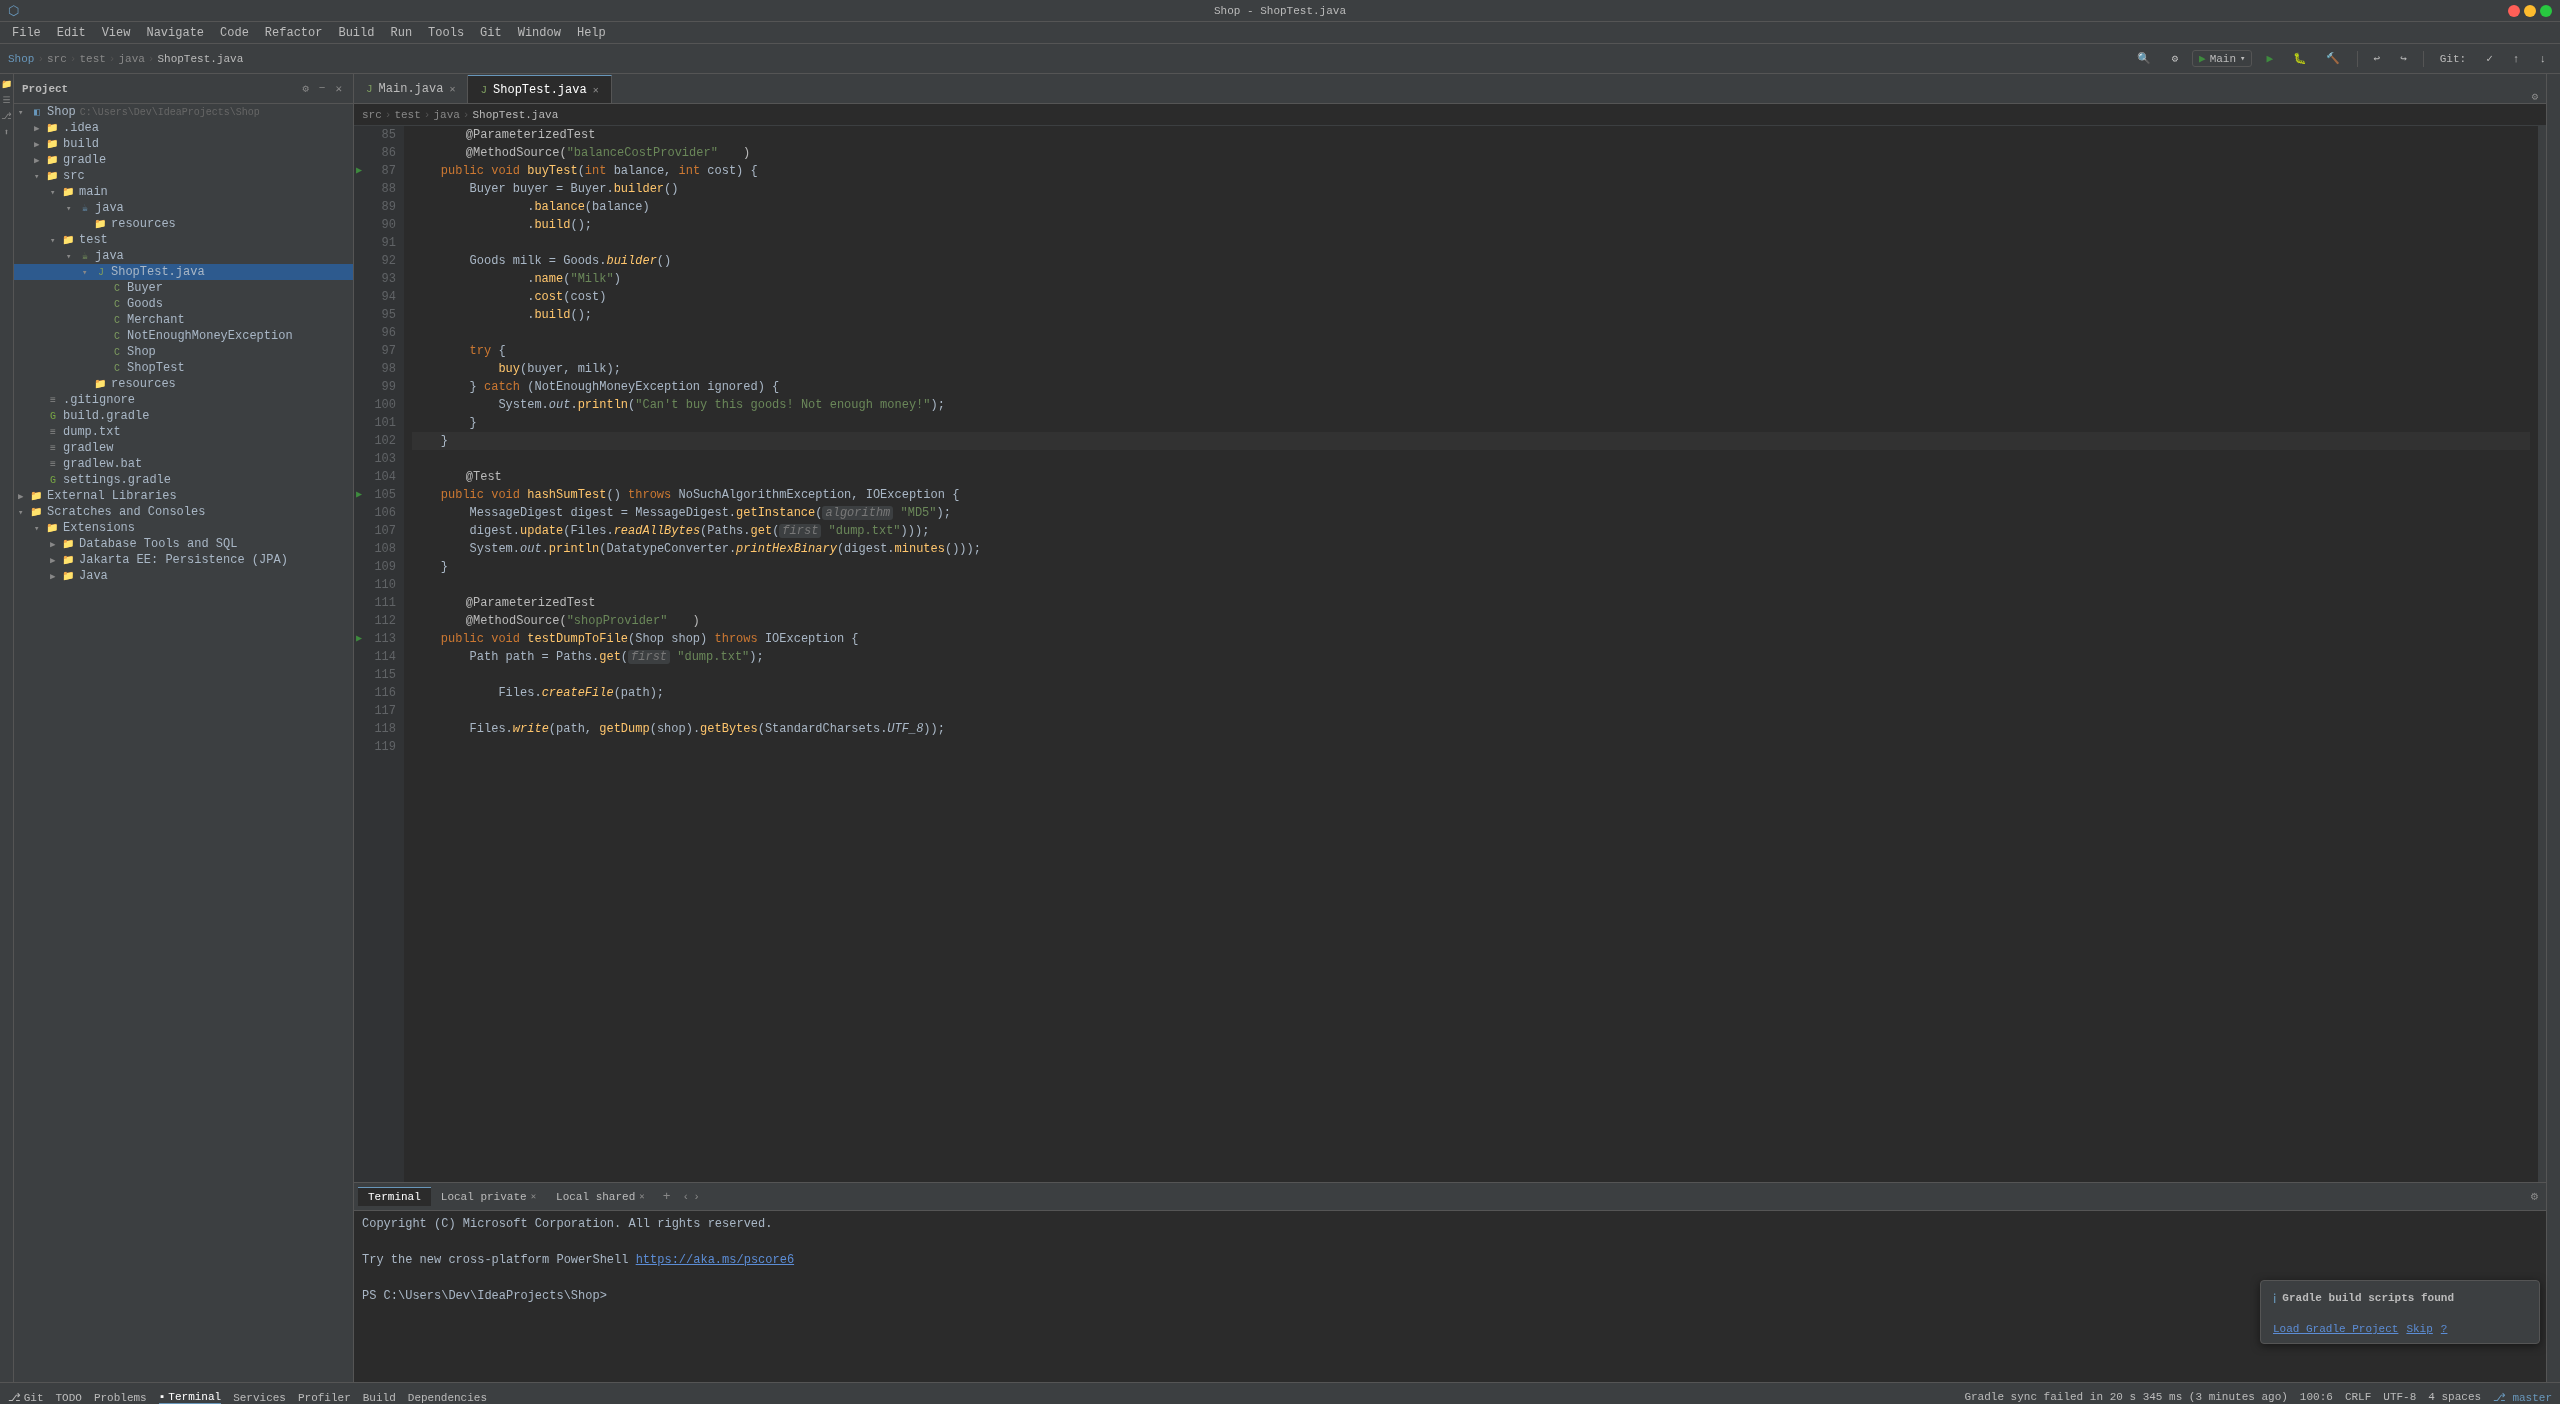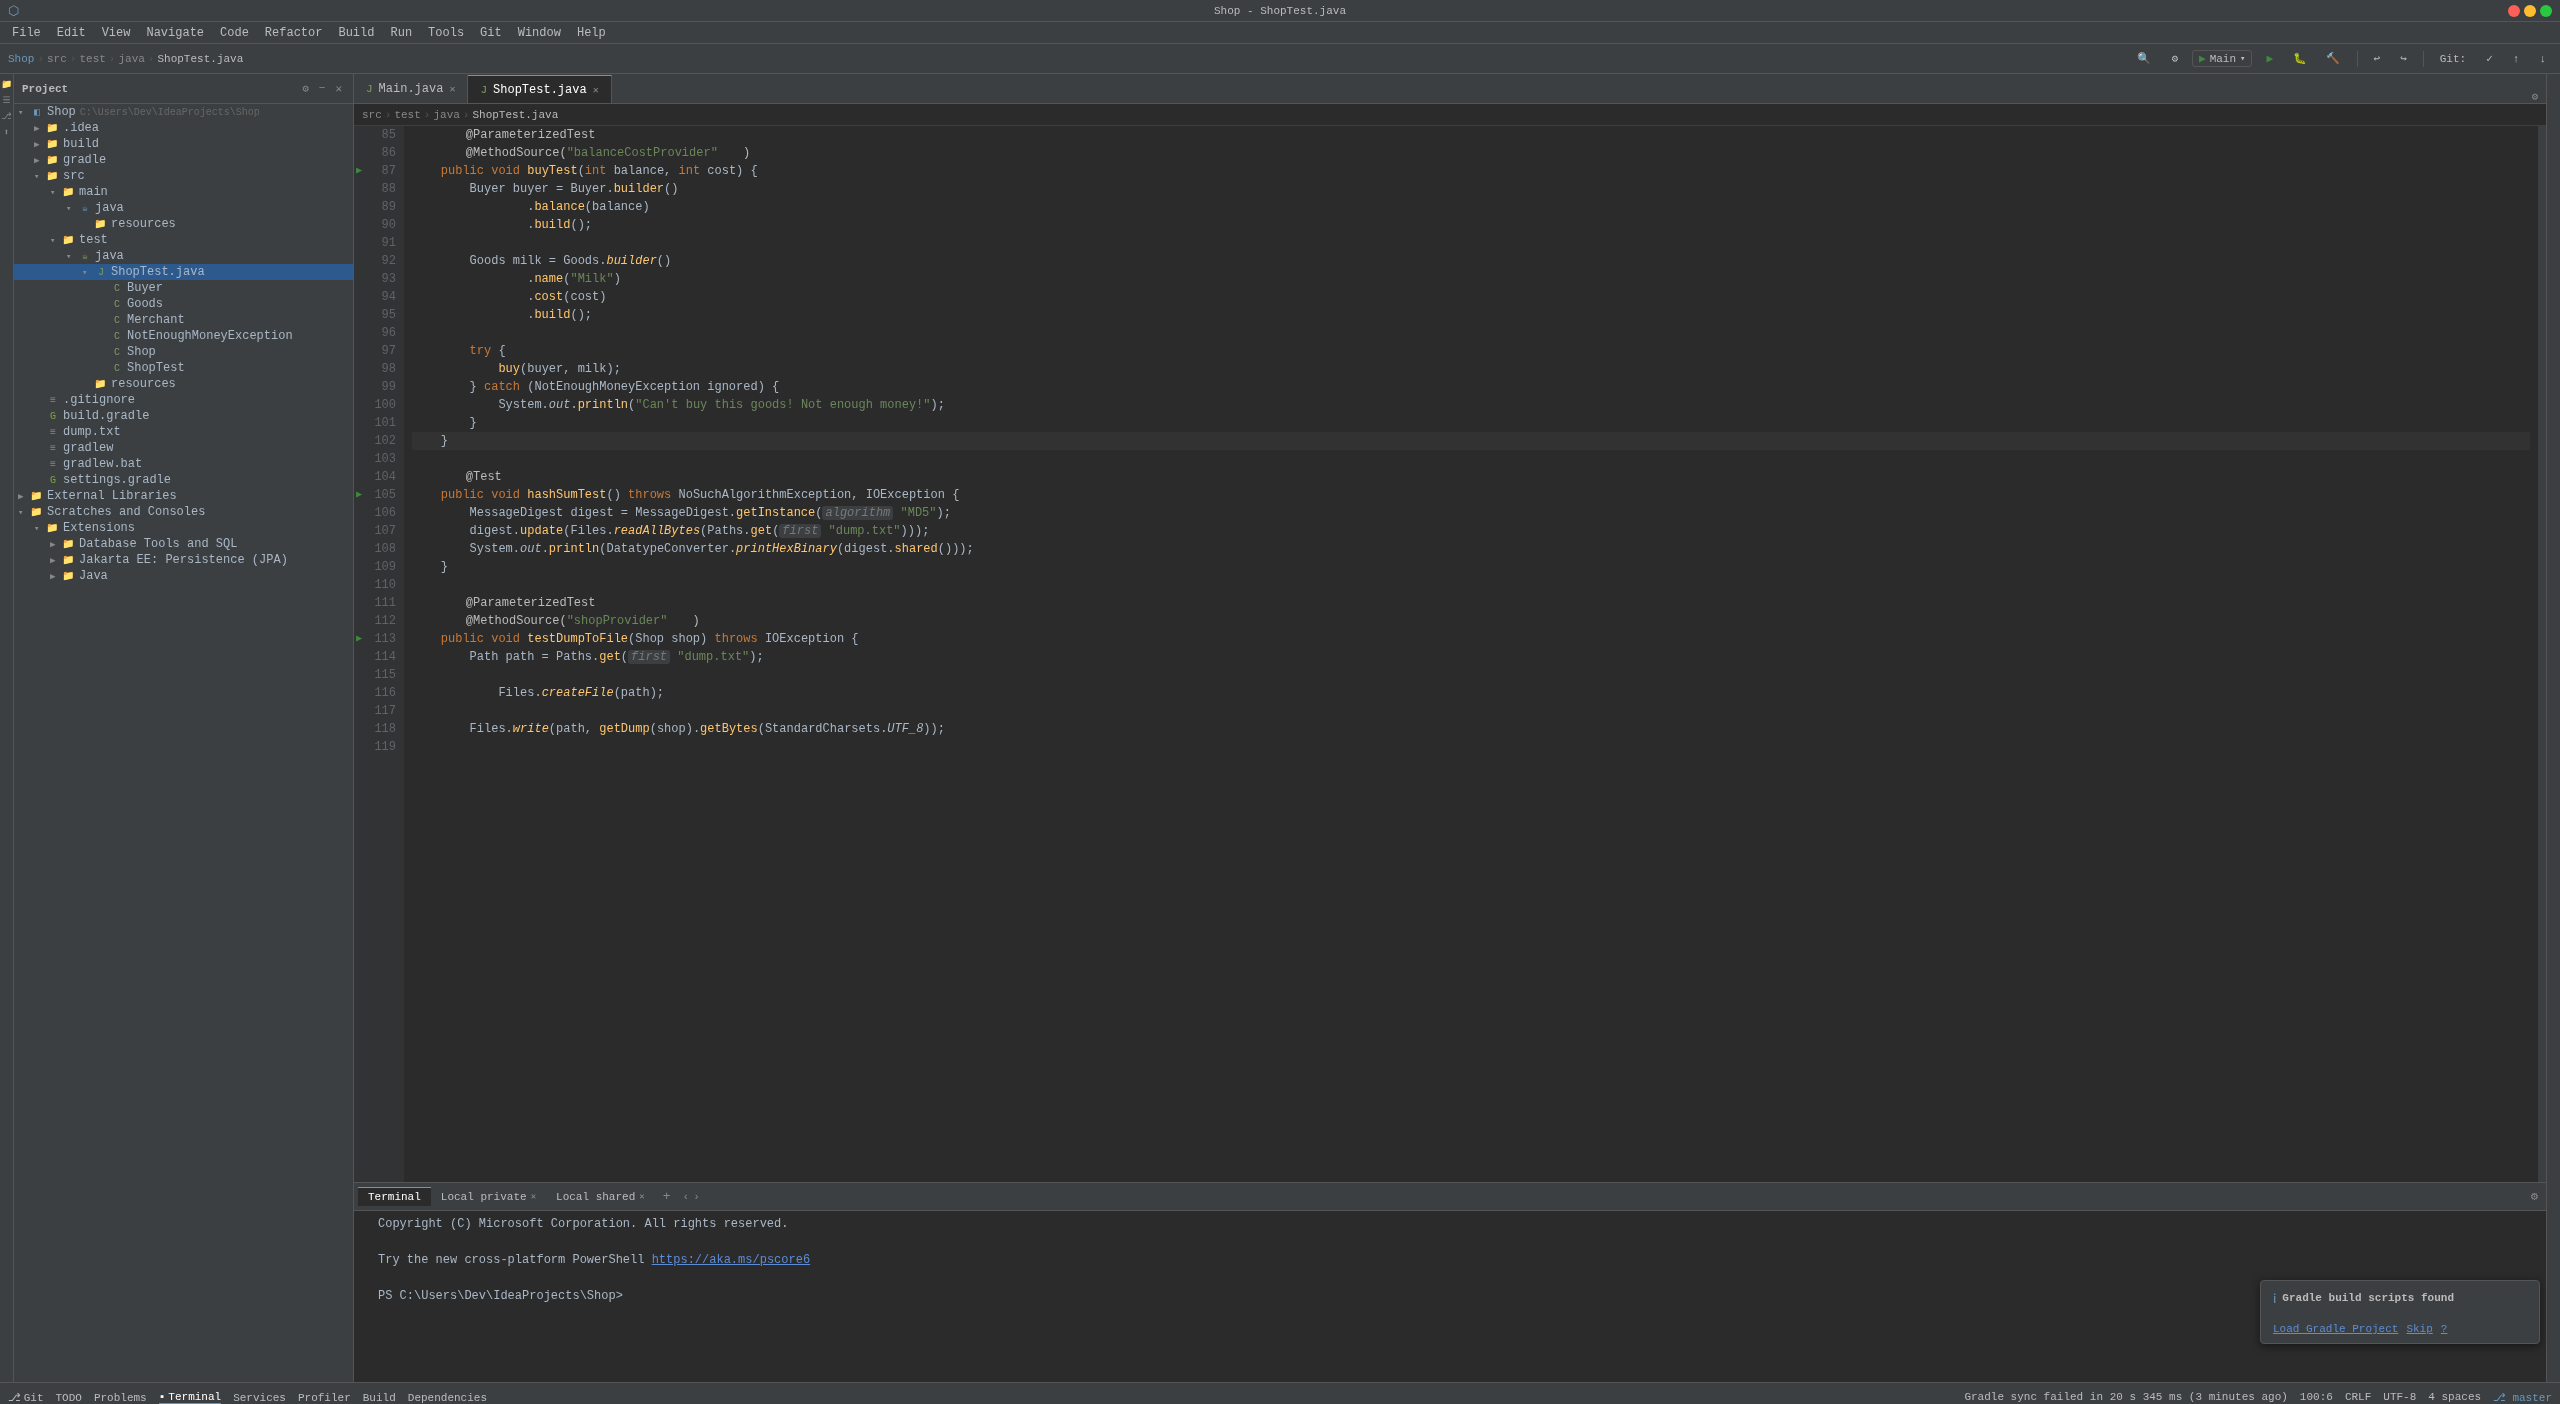--- a/index.html
+++ b/index.html
@@ -296,21 +296,21 @@
     }
     .terminal-settings {
       margin-left: auto;
       color: #888;
       font-size: 12px;
       cursor: pointer;
       padding: 0 4px;
     }
     .terminal-content {
       flex: 1;
-      padding: 4px 24px;
+      padding: 4px 8px;
       font-size: 12px;
       line-height: 18px;
       color: #a9b7c6;
       overflow: auto;
     }
     .terminal-link { color: #5c8dd6; text-decoration: underline; cursor: pointer; }
     .terminal-prompt { color: #a9b7c6; }
 
     
     .bottom-toolbar {
@@ -781,21 +781,21 @@
         <span class="code-line">            <span class="fn">buy</span>(buyer, milk);</span>
         <span class="code-line">        } <span class="kw">catch</span> (NotEnoughMoneyException ignored) {</span>
         <span class="code-line">            System.<span class="italic">out</span>.<span class="fn">println</span>(<span class="str">"Can't buy this goods! Not enough money!"</span>);</span>
         <span class="code-line">        }</span>
         <span class="code-line highlighted">    }</span>
         <span class="code-line"> </span>
         <span class="code-line">    <span class="ann">@Test</span></span>
         <span class="code-line">    <span class="kw">public void</span> <span class="fn">hashSumTest</span>() <span class="kw">throws</span> NoSuchAlgorithmException, IOException {</span>
         <span class="code-line">        MessageDigest digest = MessageDigest.<span class="fn">getInstance</span>(<span class="hint">algorithm</span> <span class="str">"MD5"</span>);</span>
         <span class="code-line">        digest.<span class="fn">update</span>(Files.<span class="fn italic">readAllBytes</span>(Paths.<span class="fn">get</span>(<span class="hint">first</span> <span class="str">"dump.txt"</span>)));</span>
-        <span class="code-line">        System.<span class="italic">out</span>.<span class="fn">println</span>(DatatypeConverter.<span class="fn italic">printHexBinary</span>(digest.<span class="fn">shared</span>()));</span>
+        <span class="code-line">        System.<span class="italic">out</span>.<span class="fn">println</span>(DatatypeConverter.<span class="fn italic">printHexBinary</span>(digest.<span class="fn">minutes</span>()));</span>
         <span class="code-line">    }</span>
         <span class="code-line"> </span>
         <span class="code-line">    <span class="ann">@ParameterizedTest</span></span>
         <span class="code-line">    <span class="ann">@MethodSource(</span><span class="str">"shopProvider"</span><span class="ann">)</span></span>
         <span class="code-line">    <span class="kw">public void</span> <span class="fn">testDumpToFile</span>(Shop shop) <span class="kw">throws</span> IOException {</span>
         <span class="code-line">        Path path = Paths.<span class="fn">get</span>(<span class="hint">first</span> <span class="str">"dump.txt"</span>);</span>
         <span class="code-line"> </span>
         <span class="code-line">            Files.<span class="fn italic">createFile</span>(path);</span>
         <span class="code-line"> </span>
         <span class="code-line">        Files.<span class="fn italic">write</span>(path, <span class="fn">getDump</span>(shop).<span class="fn">getBytes</span>(StandardCharsets.<span class="italic">UTF_8</span>));</span>

